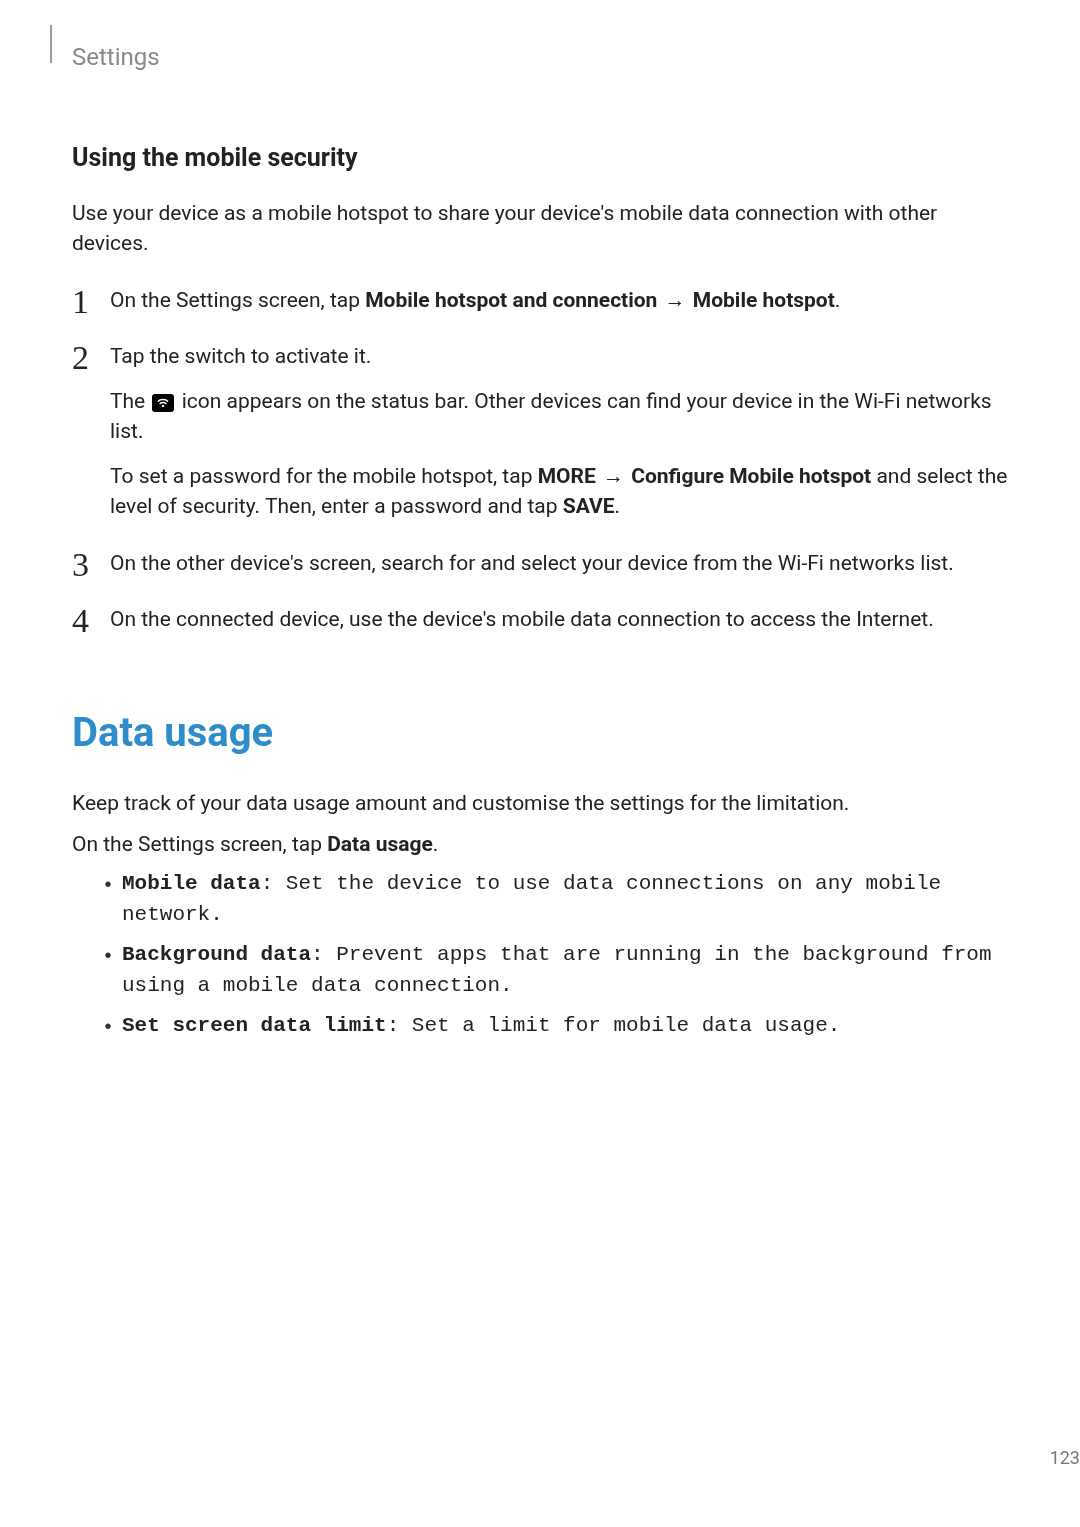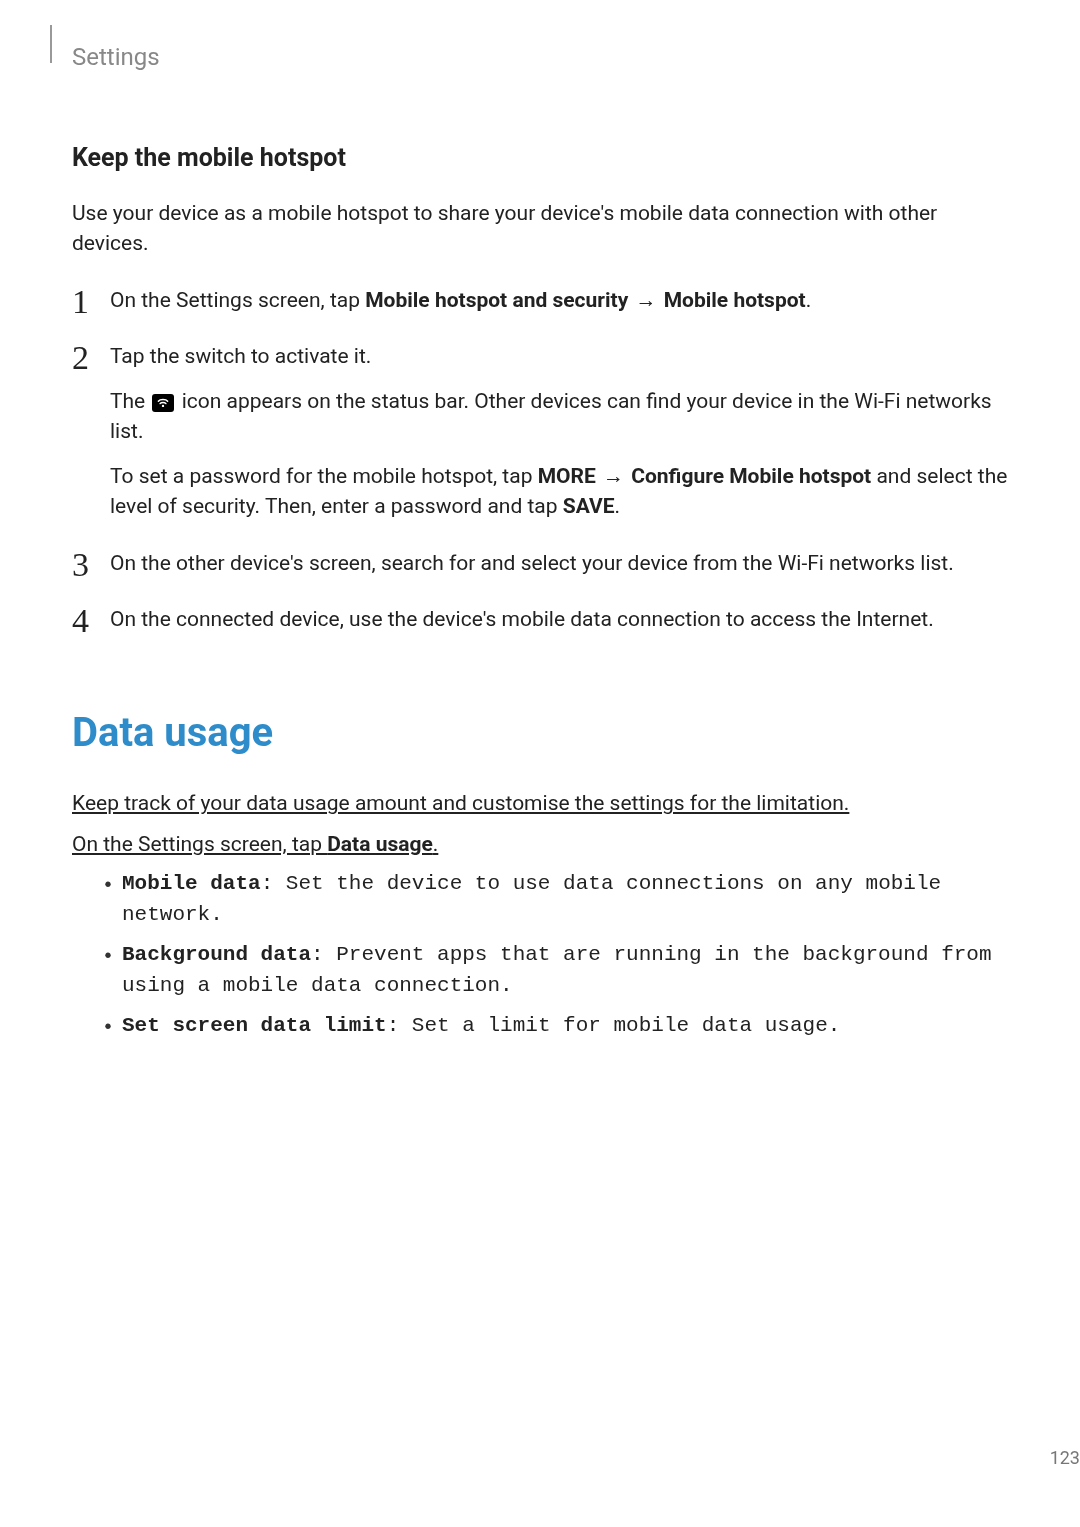--- a/index.html
+++ b/index.html
@@ -75,21 +75,20 @@
       font-weight: 700;
     }
     h2.section-title {
       font-size: 40px;
       font-weight: 700;
       color: #2d8cc9;
       margin-bottom: 26px;
     }
     .para {
       margin-bottom: 10px;
-      text-decoration: underline;
     }
     ul.bullets {
       list-style: none;
       padding-left: 30px;
       margin: 10px 0 14px 0;
     }
     ul.bullets > li {
       position: relative;
       padding-left: 20px;
       margin-bottom: 10px;
@@ -141,27 +140,27 @@
     }
   </style>
 </head>
 <body>
 
 <div class="header-rule"></div>
 <div class="breadcrumb">Settings</div>
 
 <div class="content">
 
-  <h3 class="subheading">Keep the mobile hotspot</h3>
+  <h3 class="subheading">Using the mobile security</h3>
   <p class="intro">Use your device as a mobile hotspot to share your device's mobile data connection with other devices.</p>
 
   <ol class="steps">
     <li>
       <p>
-        <span>On the Settings screen, tap </span><span class="bold">Mobile hotspot and security</span><span class="arrow"> → </span><span class="bold">Mobile hotspot</span><span>.</span>
+        <span>On the Settings screen, tap </span><span class="bold">Mobile hotspot and connection</span><span class="arrow"> → </span><span class="bold">Mobile hotspot</span><span>.</span>
       </p>
     </li>
     <li>
       <p>Tap the switch to activate it.</p>
       <p>
         <span>The </span><span class="hotspot-icon">
             <svg viewBox="0 0 24 24" fill="none">
               <path d="M4 9 C7 5 17 5 20 9" stroke="#fff" stroke-width="2.5" stroke-linecap="round"></path>
               <path d="M7 13 C9 10.5 15 10.5 17 13" stroke="#fff" stroke-width="2.5" stroke-linecap="round"></path>
               <circle cx="12" cy="17" r="2" fill="#fff"></circle>

